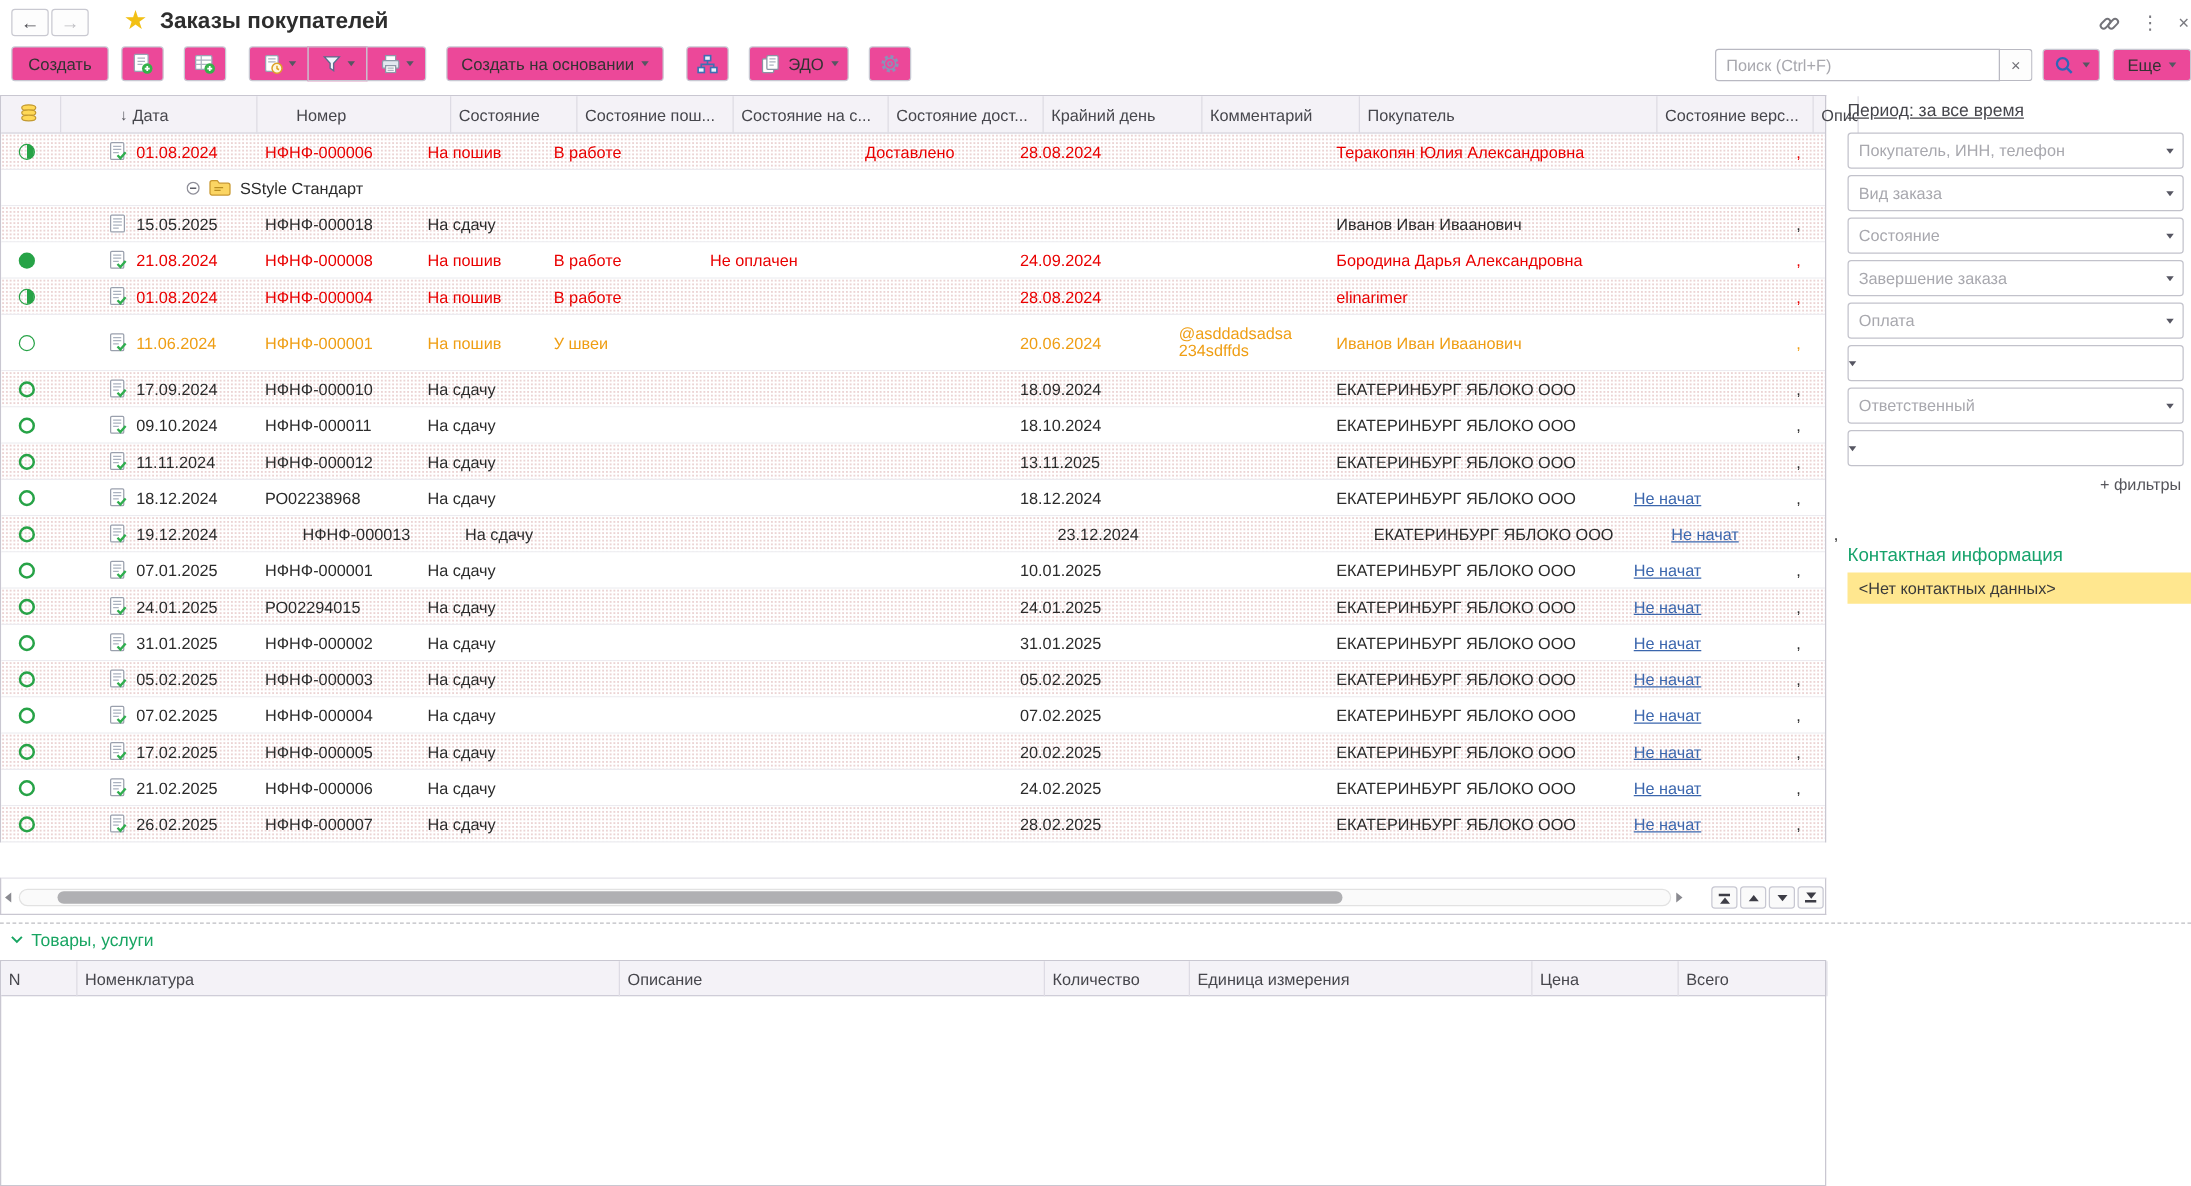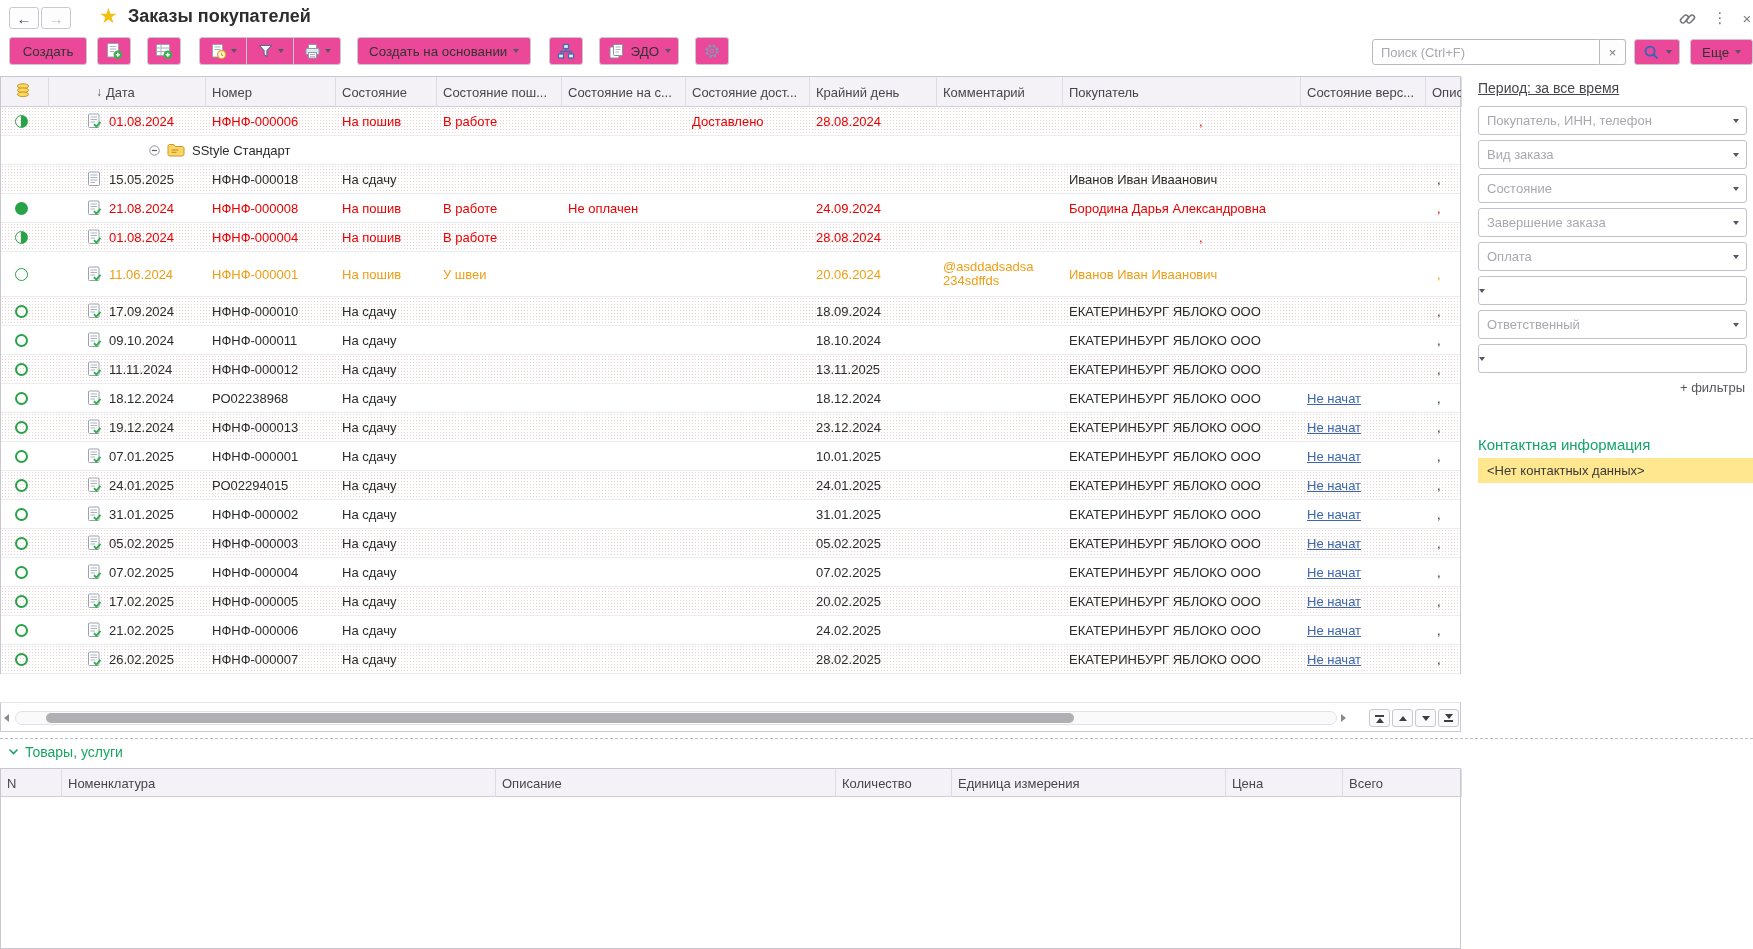--- a/index.html
+++ b/index.html
@@ -244,21 +244,21 @@
           <span><svg width="16" height="15" viewBox="0 0 16 15">
               <ellipse cx="8" cy="3.1" rx="5.6" ry="2.3" fill="#ffd957" stroke="#c39a31"></ellipse>
               <ellipse cx="8" cy="7.2" rx="5.6" ry="2.3" fill="#ffd957" stroke="#c39a31"></ellipse>
               <ellipse cx="8" cy="11.3" rx="5.6" ry="2.3" fill="#ffd957" stroke="#c39a31"></ellipse>
             </svg></span>
         </div>
         <div class="hcell datec" style="width: 157px;">
           <span class="sort">↓</span>
           <span>Дата</span>
         </div>
-        <div class="hcell" style="width: 130px;">Номер</div>
+        <div class="hcell" style="width: 130px; margin-left: 25px;">Номер</div>
         <div class="hcell" style="width: 101px;">Состояние</div>
         <div class="hcell" style="width: 125px;">Состояние пош...</div>
         <div class="hcell" style="width: 124px;">Состояние на с...</div>
         <div class="hcell" style="width: 124px;">Состояние дост...</div>
         <div class="hcell" style="width: 127px;">Крайний день</div>
         <div class="hcell" style="width: 126px;">Комментарий</div>
         <div class="hcell" style="width: 238px;">Покупатель</div>
         <div class="hcell" style="width: 125px;">Состояние верс...</div>
         <div class="hcell" style="width: 36px;">Описание</div>
       </div>
@@ -277,20 +277,21 @@
             </span>
             <span>01.08.2024</span>
           </div>
           <div class="cell" style="width: 130px;">НФНФ-000006</div>
           <div class="cell" style="width: 101px;">На пошив</div>
           <div class="cell" style="width: 125px;">В работе</div>
           <div class="cell" style="width: 124px;"></div>
           <div class="cell" style="width: 124px;">Доставлено</div>
           <div class="cell" style="width: 127px;">28.08.2024</div>
           <div class="cell" style="width: 126px;"></div>
+          <div class="cell" style="width: 238px;">Теракопян Юлия Александровна</div>
           <div class="cell" style="width: 125px;"></div>
           <div class="cell desc-cell" style="width: 36px;">,</div>
         </div>
         <div class="row">
           <div class="cell" style="width: 48px;"></div>
           <div class="cell" style="width: 1413px; padding-left: 100px;">
             <span class="gtoggle">
               <svg width="11" height="11" viewBox="0 0 11 11">
                 <circle cx="5.5" cy="5.5" r="4.7" fill="#fff" stroke="#90909a"></circle>
                 <path d="M3 5.5h5" stroke="#5d5d66" stroke-width="1.2"></path>
@@ -366,20 +367,21 @@
             </span>
             <span>01.08.2024</span>
           </div>
           <div class="cell" style="width: 130px;">НФНФ-000004</div>
           <div class="cell" style="width: 101px;">На пошив</div>
           <div class="cell" style="width: 125px;">В работе</div>
           <div class="cell" style="width: 124px;"></div>
           <div class="cell" style="width: 124px;"></div>
           <div class="cell" style="width: 127px;">28.08.2024</div>
           <div class="cell" style="width: 126px;"></div>
+          <div class="cell" style="width: 238px;">elinarimer</div>
           <div class="cell" style="width: 125px;"></div>
           <div class="cell desc-cell" style="width: 36px;">,</div>
         </div>
         <div class="row tone-orange tall">
           <div class="cell" style="width: 48px;">
             <span class="ind ringthin"></span>
           </div>
           <div class="cell" style="width: 157px; padding-left: 38px;">
             <span class="dicon">
               <svg width="15" height="16" viewBox="0 0 15 16">
@@ -515,21 +517,21 @@
           <div class="cell" style="width: 157px; padding-left: 38px;">
             <span class="dicon">
               <svg width="15" height="16" viewBox="0 0 15 16">
                 <rect x="1.5" y="1" width="10.5" height="13.5" rx="1" fill="#fff" stroke="#9aa0ad"></rect>
                 <path d="M3.5 4h6.5M3.5 6.5h6.5M3.5 9h4.5" stroke="#aab2bf" stroke-width="1"></path>
                 <path d="M7 11.2l2.3 2.4 4.2-4.8" stroke="#2fae4e" stroke-width="1.9" fill="none"></path>
               </svg>
             </span>
             <span>19.12.2024</span>
           </div>
-          <div class="cell" style="width: 130px;">НФНФ-000013</div>
+          <div class="cell" style="width: 130px; margin-left: 30px;">НФНФ-000013</div>
           <div class="cell" style="width: 101px;">На сдачу</div>
           <div class="cell" style="width: 125px;"></div>
           <div class="cell" style="width: 124px;"></div>
           <div class="cell" style="width: 124px;"></div>
           <div class="cell" style="width: 127px;">23.12.2024</div>
           <div class="cell" style="width: 126px;"></div>
           <div class="cell" style="width: 238px;">ЕКАТЕРИНБУРГ ЯБЛОКО ООО</div>
           <div class="cell" style="width: 125px;">
             <span class="link">Не начат</span>
           </div>

